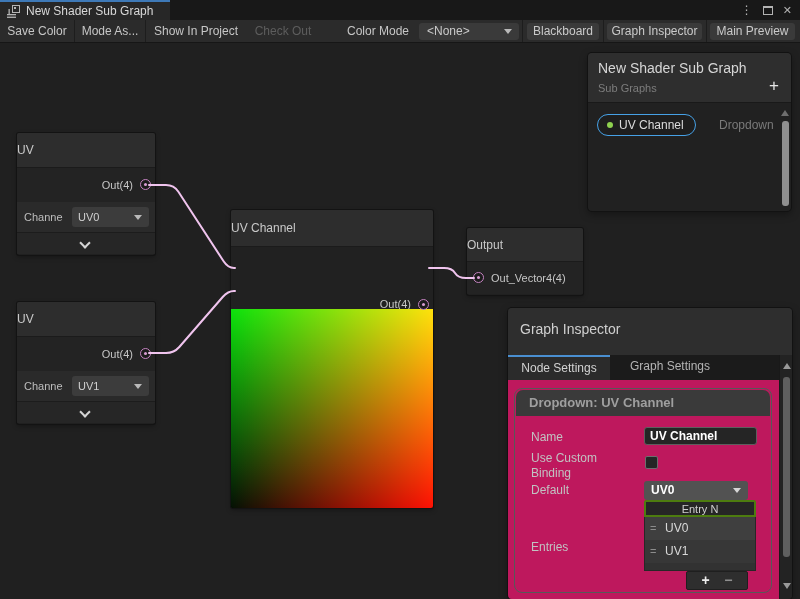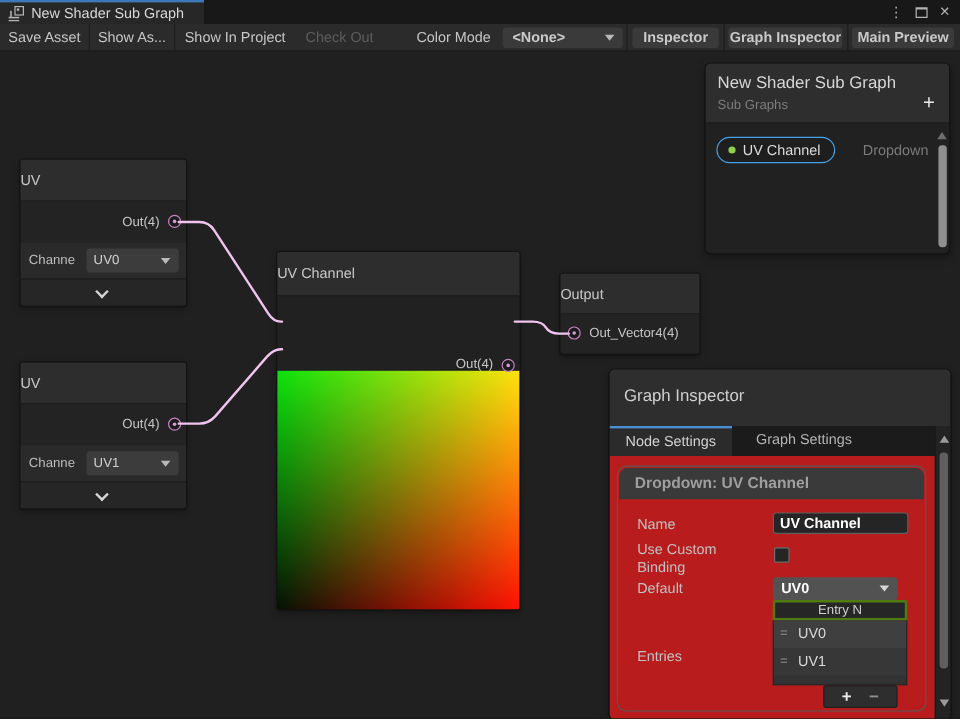--- a/index.html
+++ b/index.html
@@ -19,21 +19,21 @@
   .doc-tab .tab-label { color:#d8d8d8; font-size:12px; white-space:nowrap; }
   .win-controls { position:absolute; right:0; top:0; height:20px; display:flex; align-items:center; gap:10px; padding-right:8px; }
   .win-menu { color:#b3b3b3; font-size:12px; line-height:20px; }
   .win-max { width:10px; height:9px; border:1px solid #b3b3b3; border-top:2px solid #b3b3b3; }
   .win-close { color:#b3b3b3; font-size:11px; line-height:20px; }
   
   .toolbar { position:absolute; left:0; top:20px; width:800px; height:23px; background:#2b2b2b; border-bottom:1px solid #161616; }
   .tb-text { position:absolute; top:0; height:22px; line-height:22px; text-align:center; color:#c6c6c6; font-size:12px; }
   .tb-text.disabled { color:#5d5d5d; }
   .tb-sep { position:absolute; top:0; width:1px; height:22px; background:#1d1d1d; }
-  .tb-raised { position:absolute; top:3px; height:17px; line-height:17px; background:#3a3a3a; border-radius:3px; color:#cacaca; font-size:12px; text-align:center;font-weight:bold; }
+  .tb-raised { position:absolute; top:3px; height:17px; line-height:17px; background:#3a3a3a; border-radius:3px; color:#cacaca; font-size:12px; text-align:center; }
   .tb-dd { text-align:left; padding-left:8px; }
   .dd-arrow { position:absolute; right:7px; top:6px; width:0; height:0;
               border-left:4px solid transparent; border-right:4px solid transparent; border-top:5px solid #b9b9b9; }
   
   .wires { position:absolute; left:0; top:0; z-index:4; pointer-events:none; }
   
   .node { position:absolute; z-index:3; border-radius:2px; overflow:hidden; box-shadow:0 0 0 1px #131313, 0 2px 5px rgba(0,0,0,.35); }
   .n-title { background:#2d2d2d; color:#c9c9c9; display:flex; align-items:center; border-bottom:1px solid #1b1b1b; font-size:12px; }
   .port { position:absolute; width:11px; height:11px; border-radius:50%; border:1.5px solid #c583c1; background:#1b1b1b; z-index:5; }
   .port::after { content:""; position:absolute; left:50%; top:50%; width:3px; height:3px; margin:-1.5px 0 0 -1.5px; border-radius:50%; background:#d79cd3; }
@@ -85,21 +85,21 @@
                   border-left:4px solid transparent; border-right:4px solid transparent; border-bottom:6px solid #6e6e6e; }
   .bb-thumb { position:absolute; right:2px; top:68px; width:7px; height:85px; background:#8f8f8f; border-radius:3px; }
   
   .inspector { left:508px; top:308px; width:284px; height:291px; background:#242424; }
   .gi-header { position:relative; height:47px; background:#2e2e2e; }
   .gi-title { position:absolute; left:12px; top:13px; font-size:14px; color:#d0d0d0; }
   .gi-tabrow { position:absolute; left:0; top:47px; width:271px; height:25px; background:#1b1b1b; }
   .gi-tab { position:absolute; top:0; height:25px; line-height:23px; text-align:center; font-size:12px; color:#b4b4b4; }
   .gi-tab.active { left:0; width:102px; background:#2b2b2b; border-top:2px solid #4a8fd1; color:#d2d2d2; }
   .gi-tab.t2 { left:102px; width:120px; }
-  .gi-content { position:absolute; left:0; top:72px; width:271px; height:219px; background:#b91c1c; }
+  .gi-content { position:absolute; left:0; top:72px; width:271px; height:219px; background:#be185d; }
   .gi-box { position:absolute; left:6px; top:8px; width:258px; height:205px; border:1px solid #585858; border-radius:8px; }
   .gi-boxheader { position:absolute; left:1px; right:1px; top:1px; height:26px; background:#3a3a3a;
                   border-radius:7px 7px 0 0; line-height:26px; padding-left:13px; font-size:13px; font-weight:bold; color:#9f9f9f; }
   .gi-label { position:absolute; left:16px; font-size:12px; color:#c2c2c2; }
   .gi-input { position:absolute; left:129px; width:113px; height:18px; background:#252525; border:1px solid #5e5e5e;
               border-radius:3px; color:#fff; font-weight:bold; font-size:12px; padding:0 5px;
               font-family:"Liberation Sans","DejaVu Sans",sans-serif; }
   .gi-check { position:absolute; left:130px; width:13px; height:13px; background:#252525; border:1px solid #6d6d6d; border-radius:2px; }
   .gi-dd { position:absolute; left:129px; width:104px; height:19px; background:#525252; border-radius:3px; }
   .gi-dd .dd-val { position:absolute; left:7px; top:0; line-height:19px; font-size:12px; font-weight:bold; color:#fff; }
@@ -142,33 +142,33 @@
       <span class="tab-label">New Shader Sub Graph</span>
     </div>
     <div class="win-controls">
       <span class="win-menu">⋮</span>
       <span class="win-max"></span>
       <span class="win-close">✕</span>
     </div>
   </div>
 
   <div class="toolbar">
-    <span class="tb-text" style="left:0;width:74px;">Save Asset</span>
+    <span class="tb-text" style="left:0;width:74px;">Save Color</span>
     <span class="tb-sep" style="left:74px;"></span>
-    <span class="tb-text" style="left:75px;width:70px;">Show As...</span>
+    <span class="tb-text" style="left:75px;width:70px;">Mode As...</span>
     <span class="tb-sep" style="left:145px;"></span>
     <span class="tb-text" style="left:146px;width:100px;">Show In Project</span>
     <span class="tb-text disabled" style="left:246px;width:74px;">Check Out</span>
     <span class="tb-text" style="left:340px;width:76px;">Color Mode</span>
     <div class="tb-raised tb-dd" style="left:419px;width:100px;">
       <span>&lt;None&gt;</span>
       <span class="dd-arrow"></span>
     </div>
     <span class="tb-sep" style="left:522px;"></span>
-    <span class="tb-raised" style="left:527px;width:72px;">Inspector</span>
+    <span class="tb-raised" style="left:527px;width:72px;">Blackboard</span>
     <span class="tb-sep" style="left:603px;"></span>
     <span class="tb-raised" style="left:607px;width:95px;">Graph Inspector</span>
     <span class="tb-sep" style="left:706px;"></span>
     <span class="tb-raised" style="left:710px;width:85px;">Main Preview</span>
   </div>
 
   <svg class="wires" width="800" height="599" viewBox="0 0 800 599">
     <g fill="none" stroke="#f0c4ee" stroke-width="2" stroke-linecap="round" stroke-linejoin="round">
       <path d="M149 185 L166 185 Q174 185 178.4 191.7 L223.6 261.3 Q228 268 234 268 L235 268"></path>
       <path d="M149 353 L166 353 Q174 353 179.3 347 L222.7 297 Q228 291 234 291 L235 291"></path>

